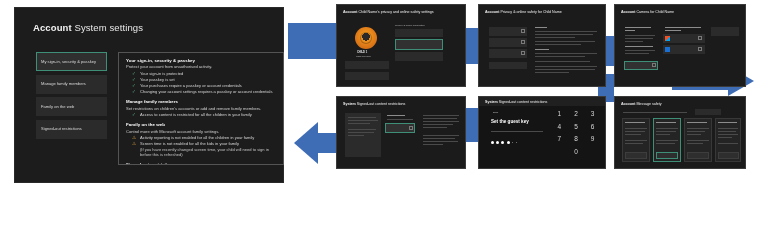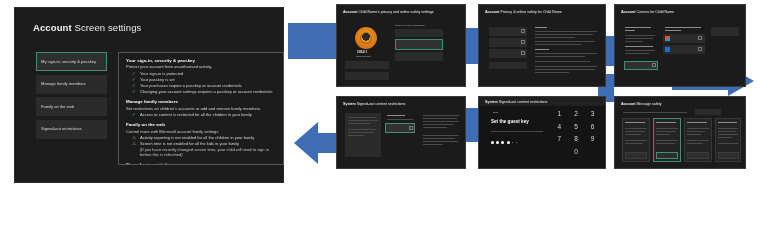--- a/index.html
+++ b/index.html
@@ -122,21 +122,21 @@
 </style>
 </head>
 <body>
 
 <div id="root">
 
   <div class="main-panel">
 
     <div class="main-header">
       <span class="bold">Account</span>
-      <span class="light">Screen settings</span>
+      <span class="light">System settings</span>
     </div>
 
     <div class="sidebar">
       <div class="side-item selected">
         <span>My sign-in, security &amp; passkey</span>
       </div>
       <div class="side-item">
         <span>Manage family members</span>
       </div>
       <div class="side-item">

